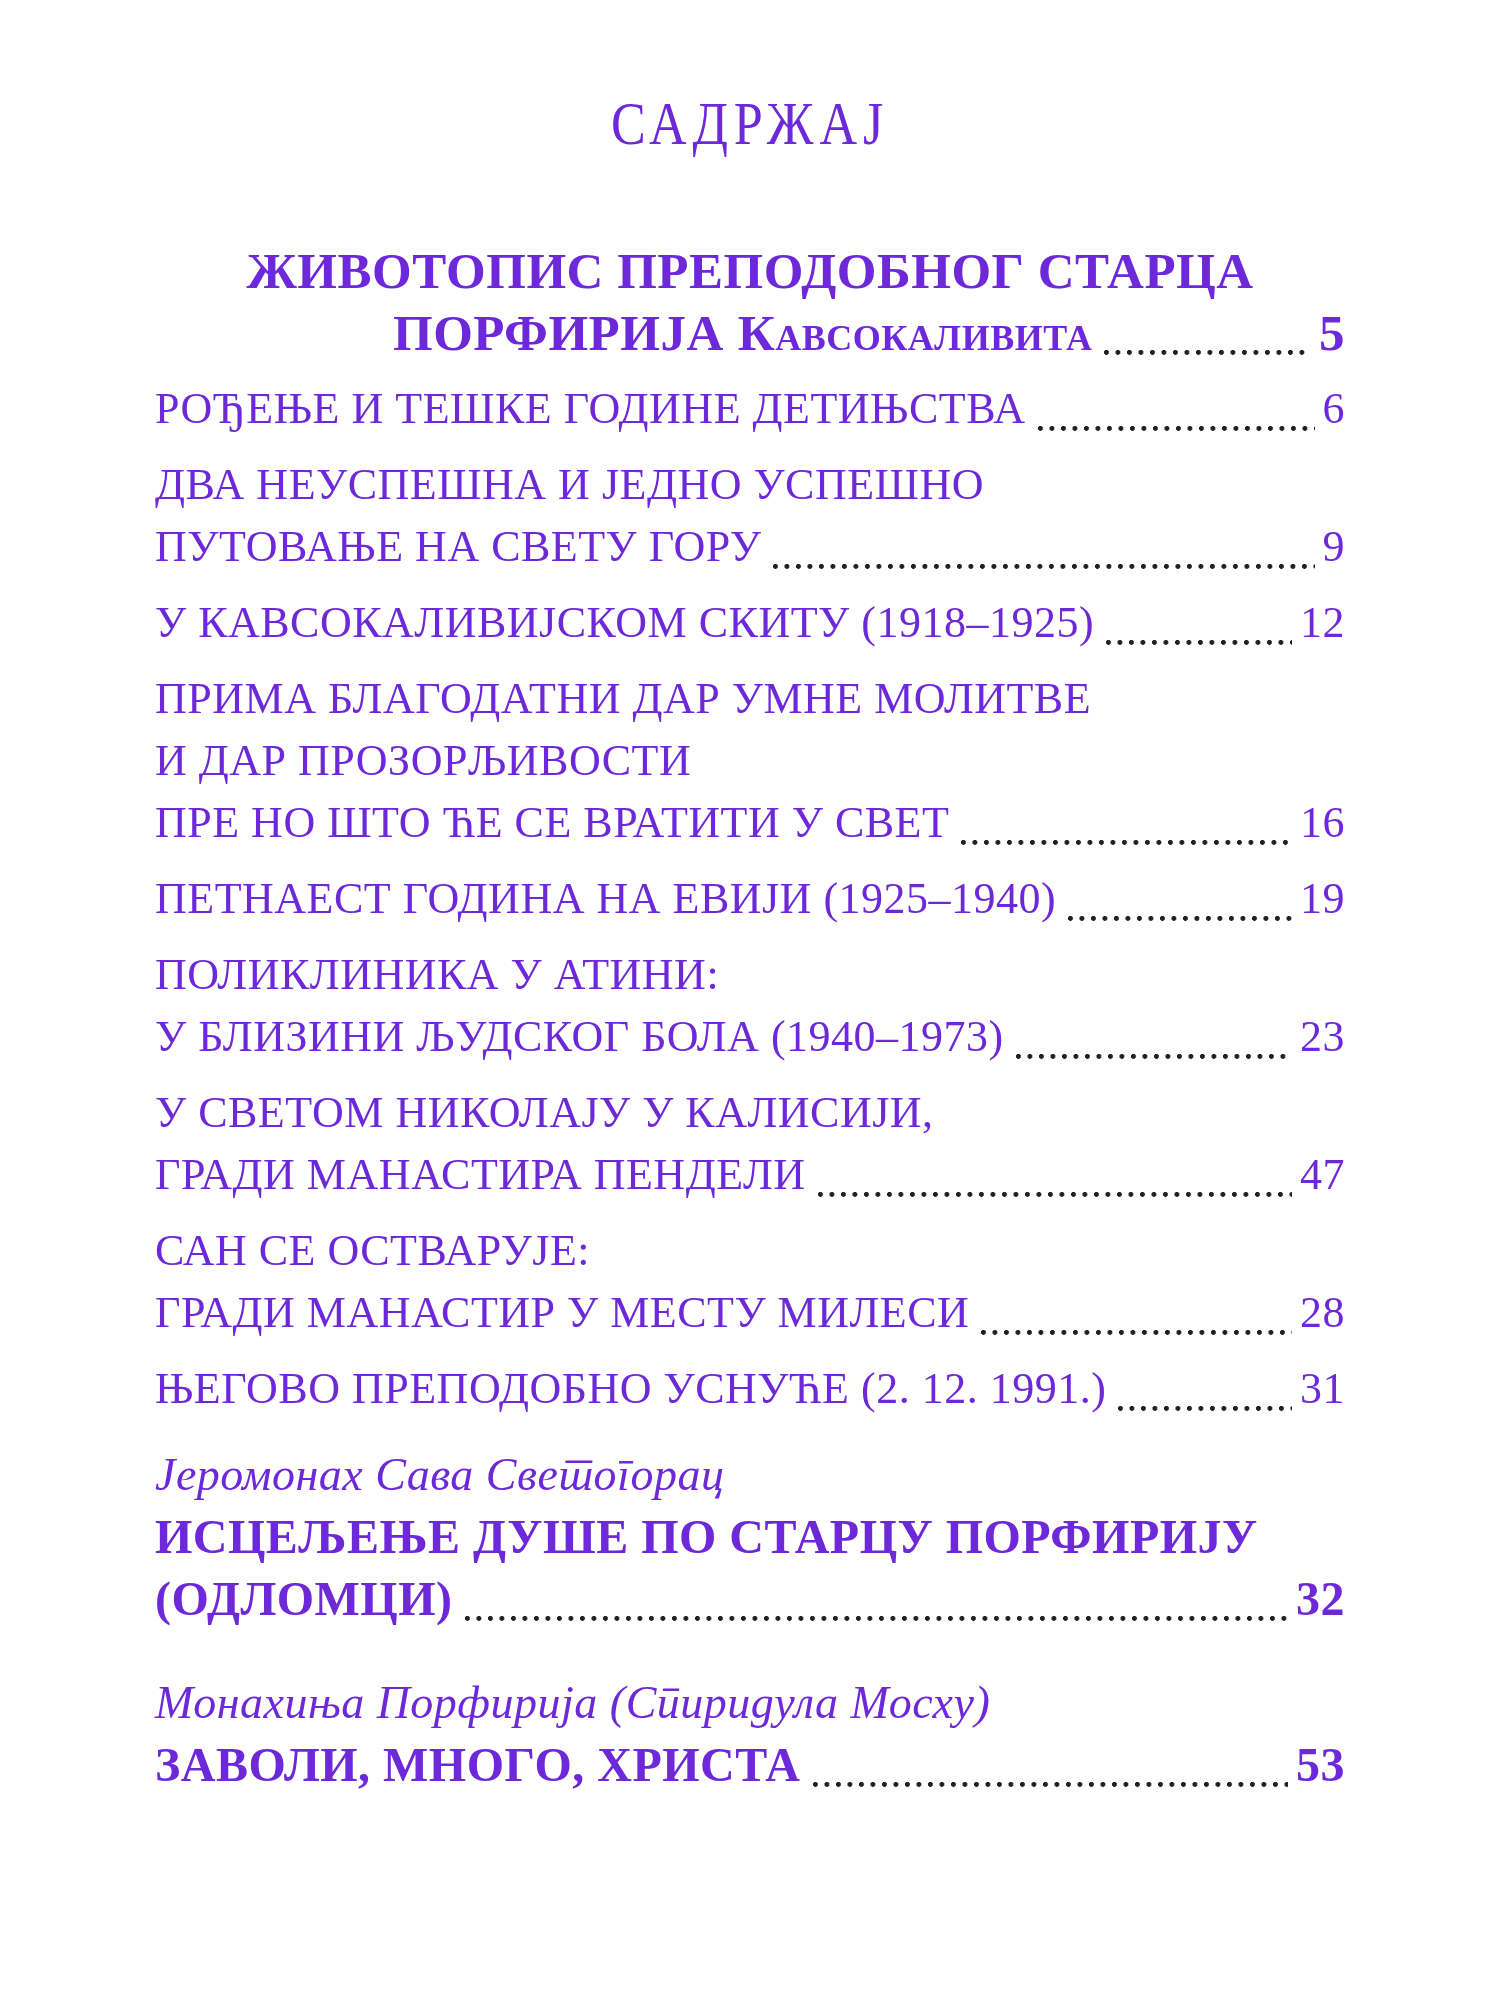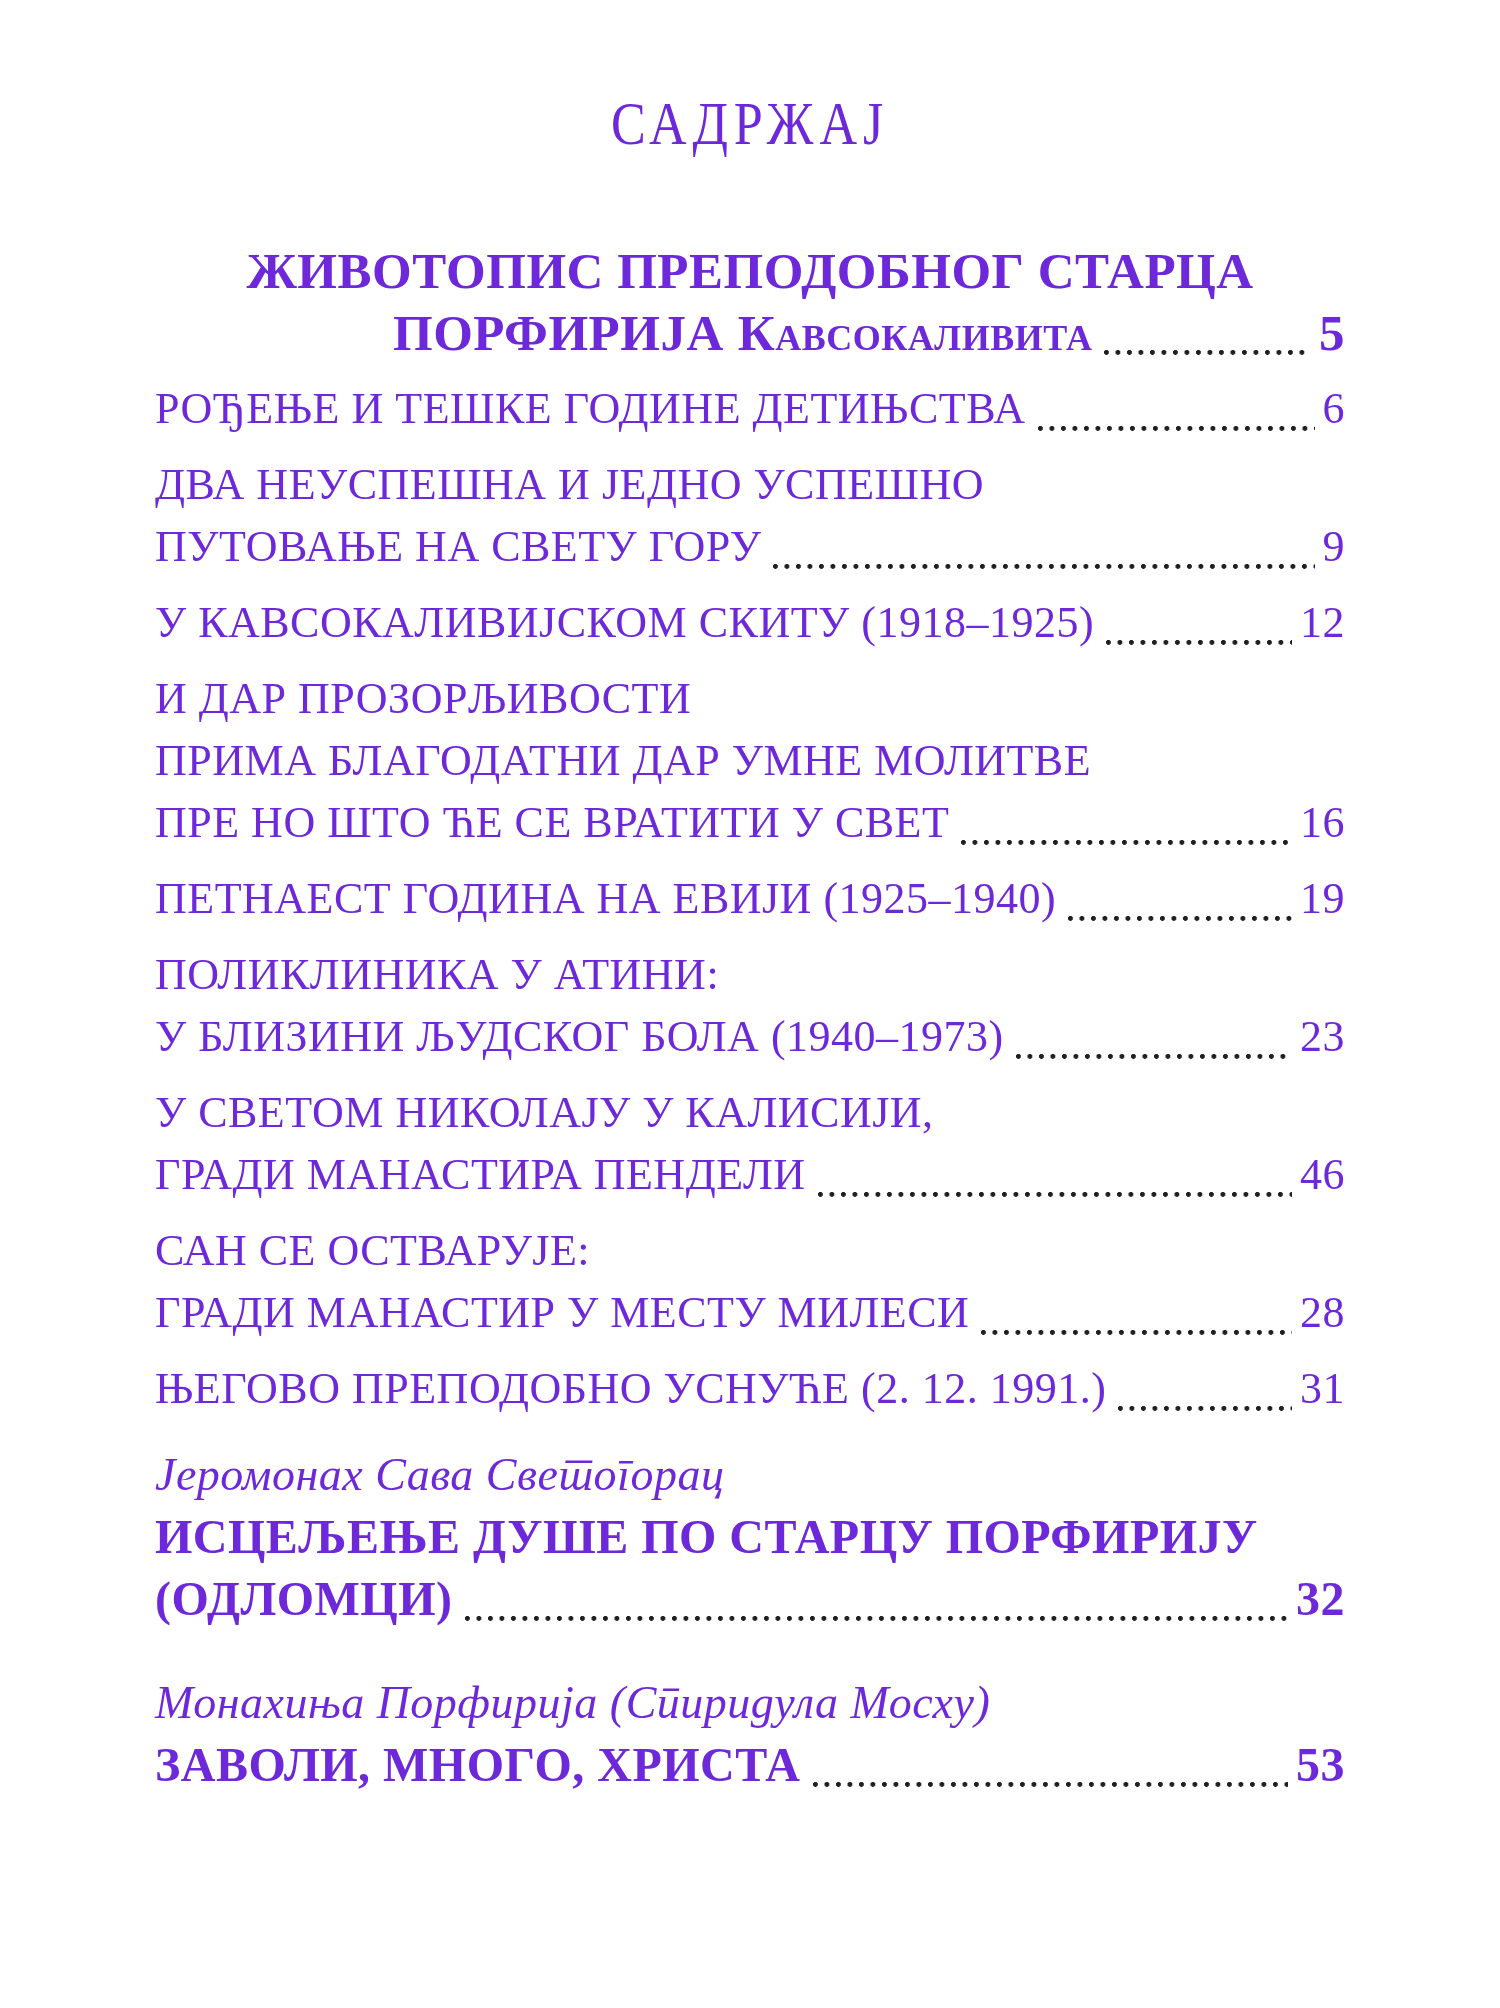--- a/index.html
+++ b/index.html
@@ -121,22 +121,22 @@
 
     <div class="entry">
       <div class="row">
         <span class="t">У КАВСОКАЛИВИЈСКОМ СКИТУ (1918–1925)</span>
         <span class="leader"></span>
         <span class="pagenum">12</span>
       </div>
     </div>
 
     <div class="entry">
+      <span class="line">ПРИМА БЛАГОДАТНИ ДАР УМНЕ МОЛИТВЕ</span>
       <span class="line">И ДАР ПРОЗОРЉИВОСТИ</span>
-      <span class="line">ПРИМА БЛАГОДАТНИ ДАР УМНЕ МОЛИТВЕ</span>
       <div class="row">
         <span class="t">ПРЕ НО ШТО ЋЕ СЕ ВРАТИТИ У СВЕТ</span>
         <span class="leader"></span>
         <span class="pagenum">16</span>
       </div>
     </div>
 
     <div class="entry">
       <div class="row">
         <span class="t">ПЕТНАЕСТ ГОДИНА НА ЕВИЈИ (1925–1940)</span>
@@ -152,21 +152,21 @@
         <span class="leader"></span>
         <span class="pagenum">23</span>
       </div>
     </div>
 
     <div class="entry">
       <span class="line">У СВЕТОМ НИКОЛАЈУ У КАЛИСИЈИ,</span>
       <div class="row">
         <span class="t">ГРАДИ МАНАСТИРА ПЕНДЕЛИ</span>
         <span class="leader"></span>
-        <span class="pagenum">46</span>
+        <span class="pagenum">47</span>
       </div>
     </div>
 
     <div class="entry">
       <span class="line">САН СЕ ОСТВАРУЈЕ:</span>
       <div class="row">
         <span class="t">ГРАДИ МАНАСТИР У МЕСТУ МИЛЕСИ</span>
         <span class="leader"></span>
         <span class="pagenum">28</span>
       </div>

